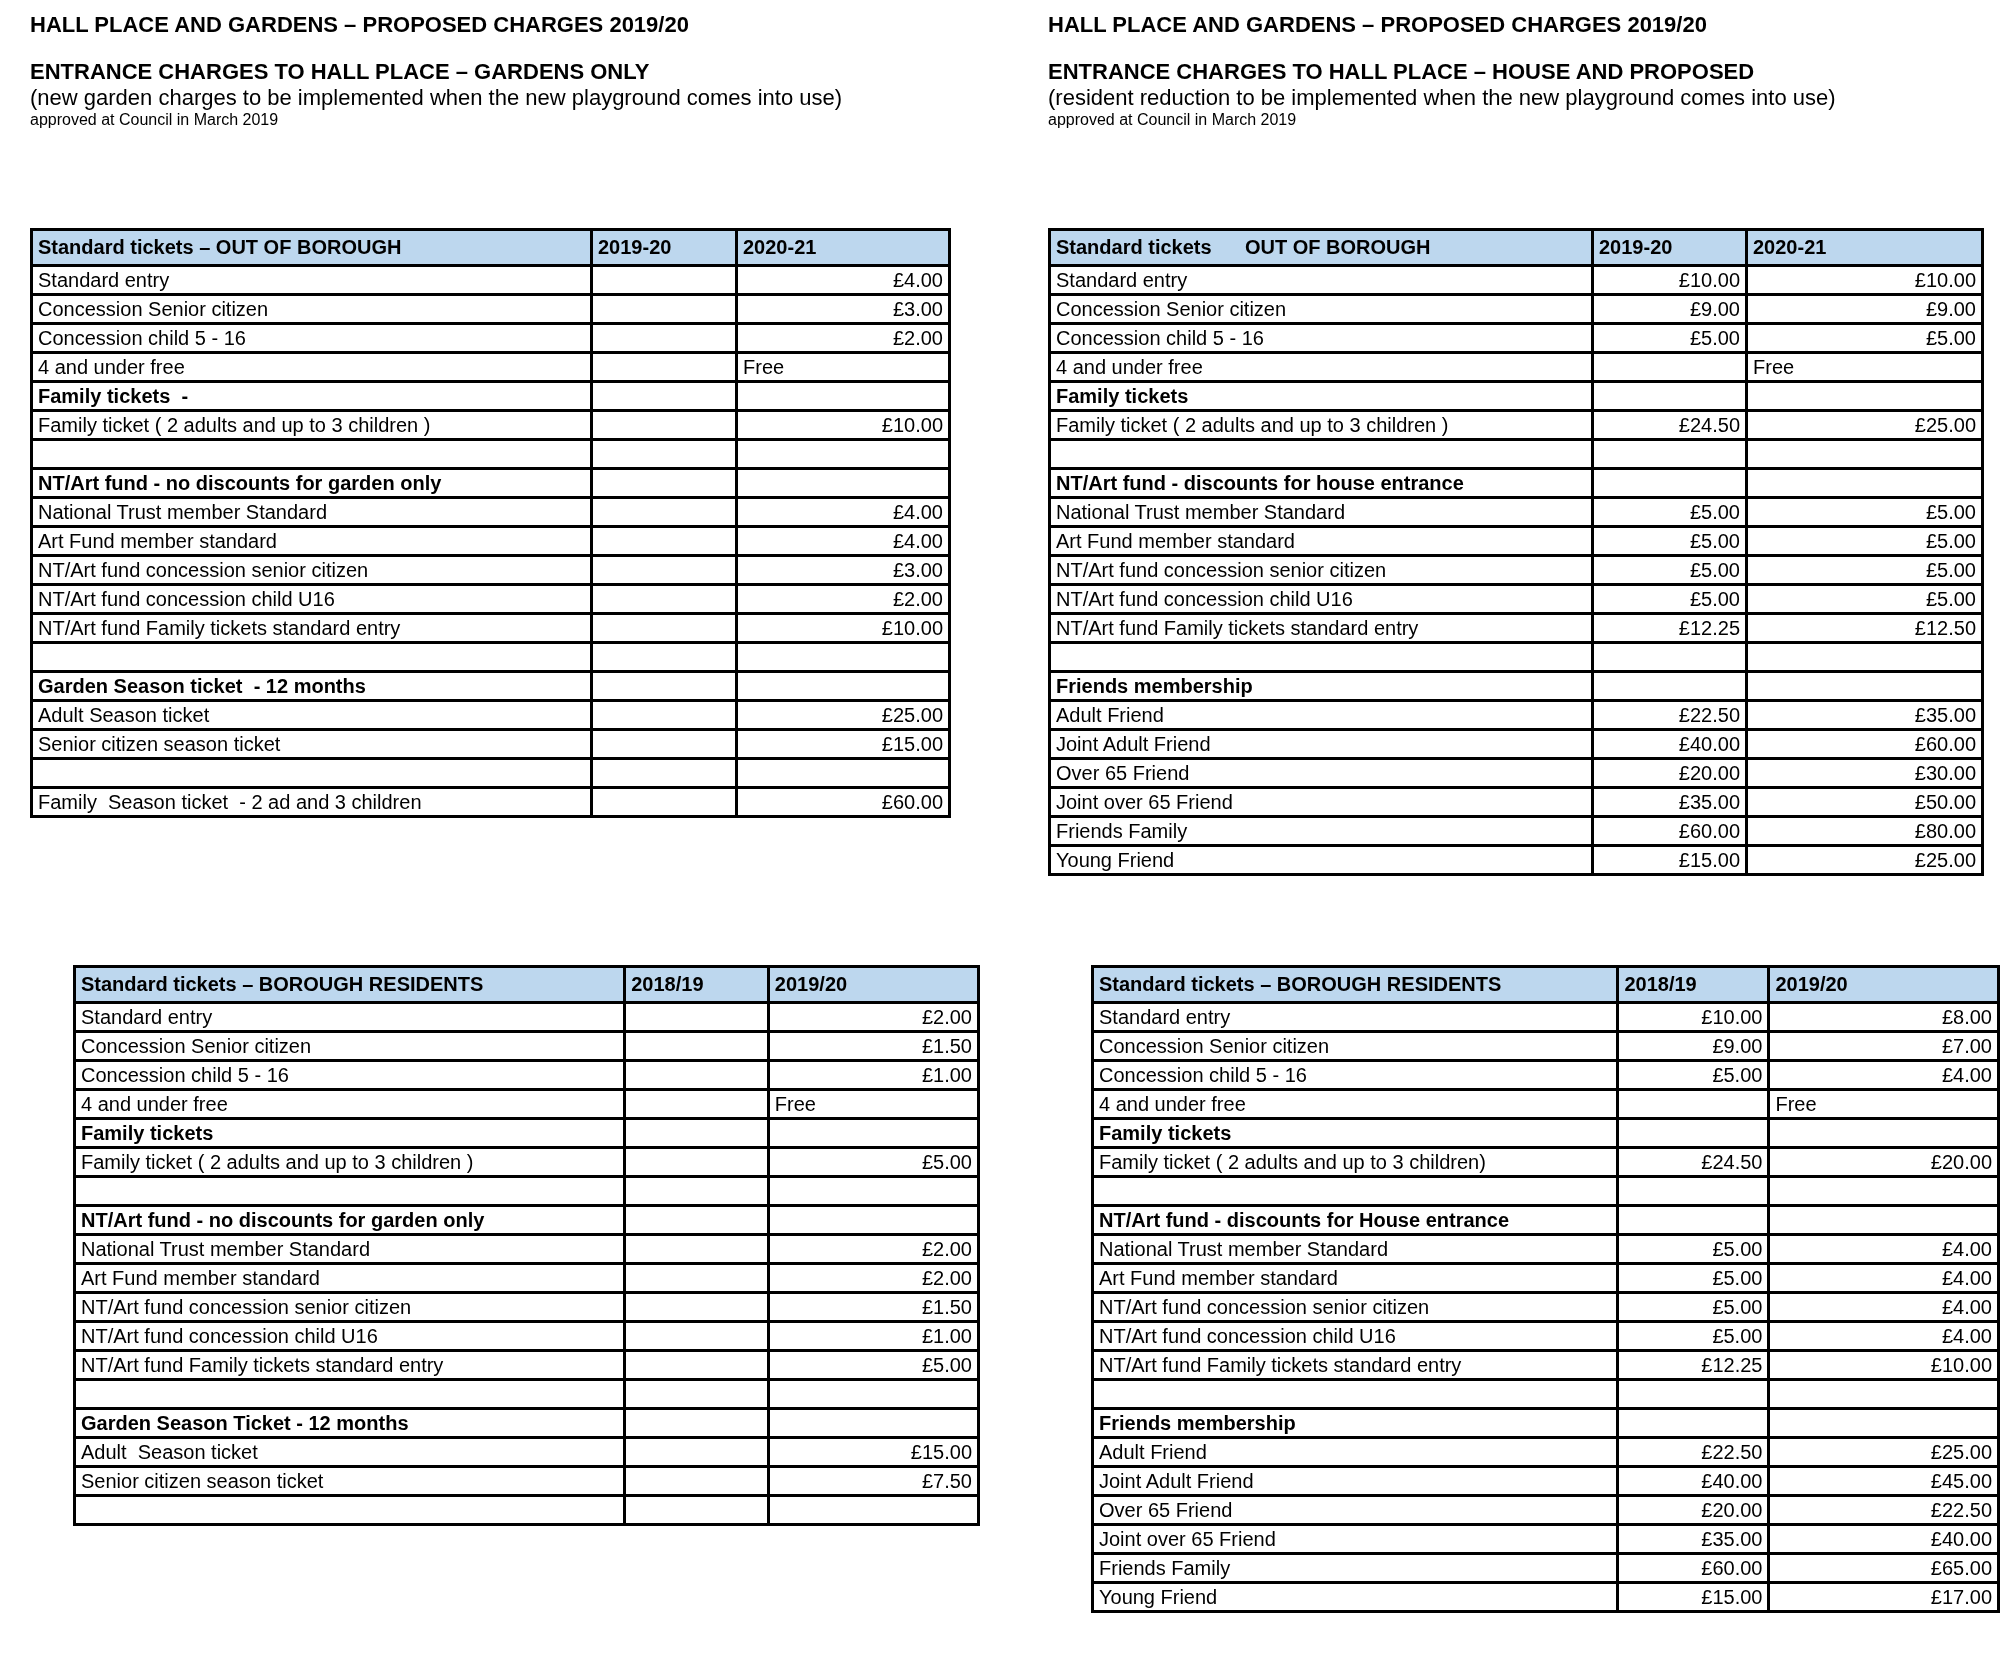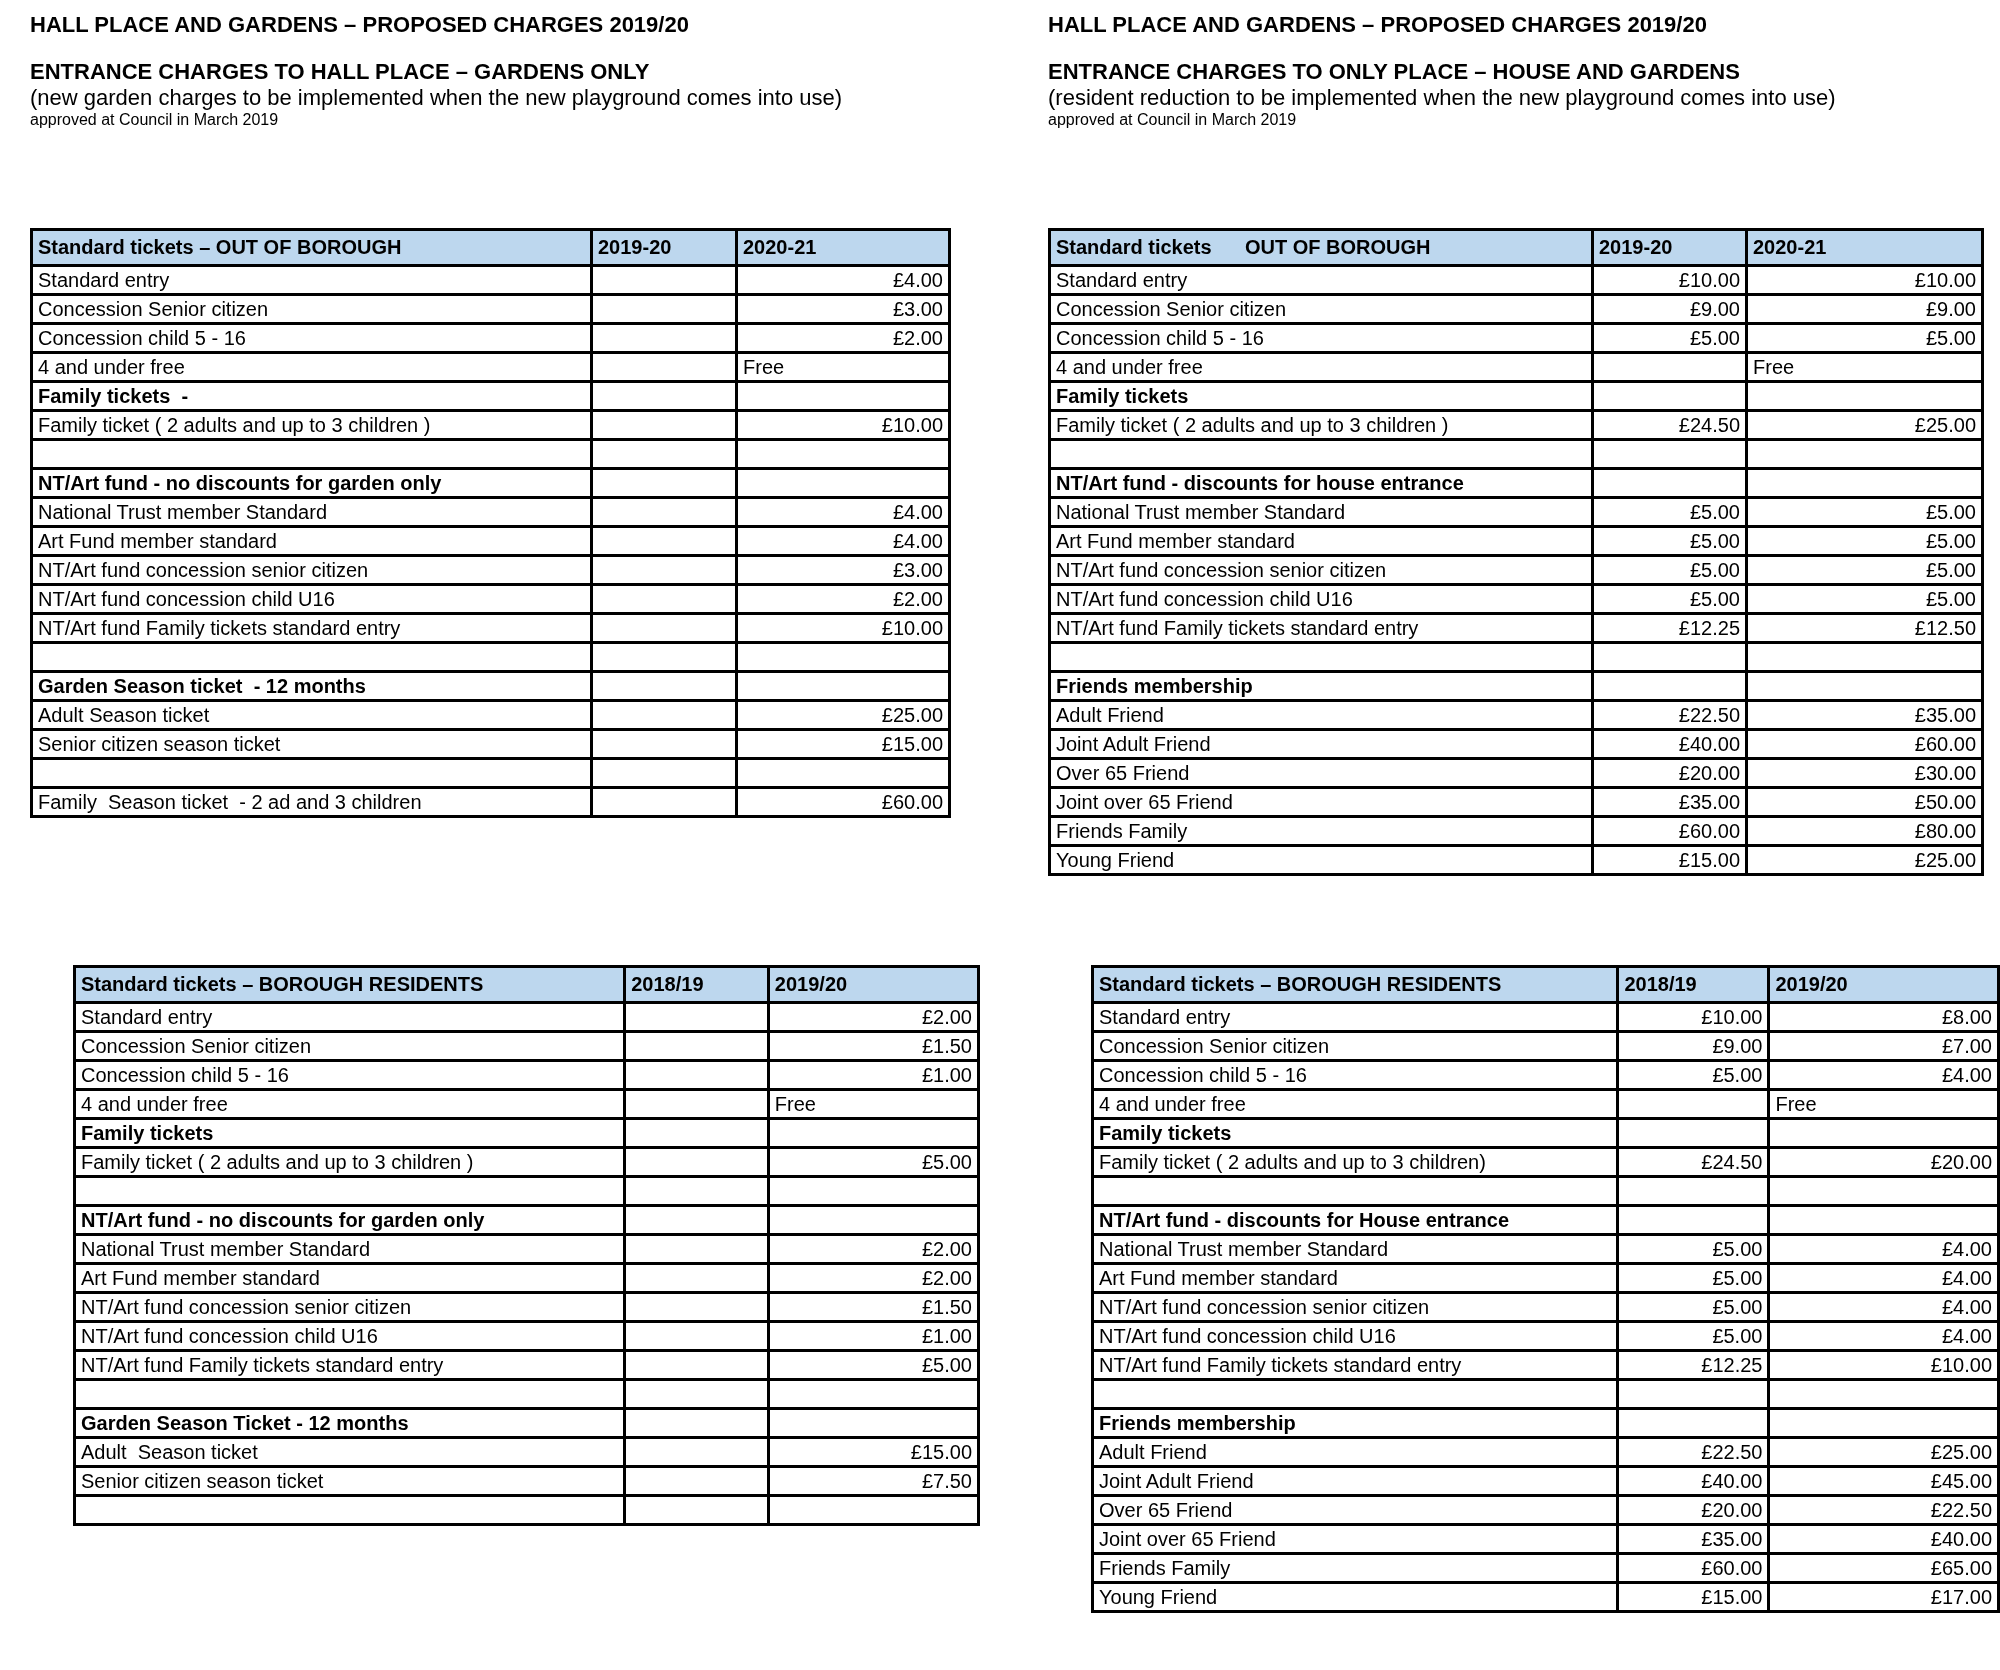--- a/index.html
+++ b/index.html
@@ -267,21 +267,21 @@
             <td class="txt"></td>
             <td class="txt"></td>
           </tr>
         </tbody>
       </table>
     </div>
 </div>
 
 <div class="col" id="col-right">
   <div class="doc-title">HALL PLACE AND GARDENS – PROPOSED CHARGES 2019/20</div>
-  <div class="doc-subtitle">ENTRANCE CHARGES TO ONLY PLACE – HOUSE AND GARDENS</div>
+  <div class="doc-subtitle">ENTRANCE CHARGES TO HALL PLACE – HOUSE AND PROPOSED</div>
   <div class="doc-note">(resident reduction to be implemented when the new playground comes into use)</div>
   <div class="doc-approval">approved at Council in March 2019</div>
   <div class="table-slot slot-0">
       <table class="charges">
         <colgroup>
           <col class="c0">
           <col class="c1">
           <col class="c2">
         </colgroup>
         <thead>

